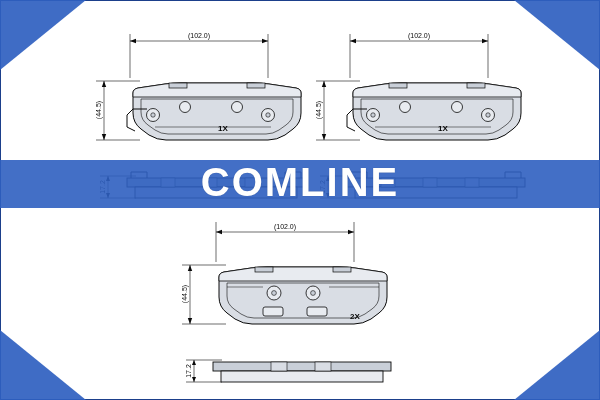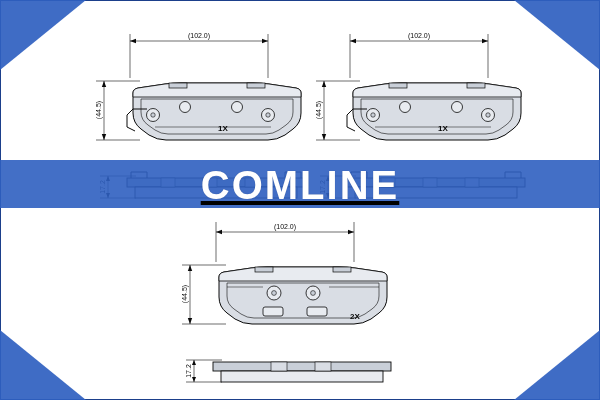--- a/index.html
+++ b/index.html
@@ -3,23 +3,22 @@
 <meta charset="utf-8">
 <style>
   html,body{margin:0;padding:0;}
   body{width:600px;height:400px;background:#ffffff;font-family:"Liberation Sans",sans-serif;overflow:hidden;}
   #stage{position:relative;width:600px;height:372px;padding-left:26px;}
   #stage svg{position:absolute;left:0;top:0;}
   .wm{
     position:absolute;
     left:0;top:160px;
     width:600px;height:48px;
-    display:flex;align-items:flex-end;justify-content:center;
+    display:flex;align-items:flex-start;justify-content:center;
     pointer-events:none;
-    text-decoration:underline;
   }
   .wm-text{
     font-family:"Liberation Sans",sans-serif;
     font-weight:bold;
     font-size:40px;
     letter-spacing:2px;
     color:#ffffff;
     text-shadow:0 0 1px rgba(0,0,0,.25);
   }
   .dim{font-family:"Liberation Sans",sans-serif;font-size:7px;fill:#0a0a0a;}

